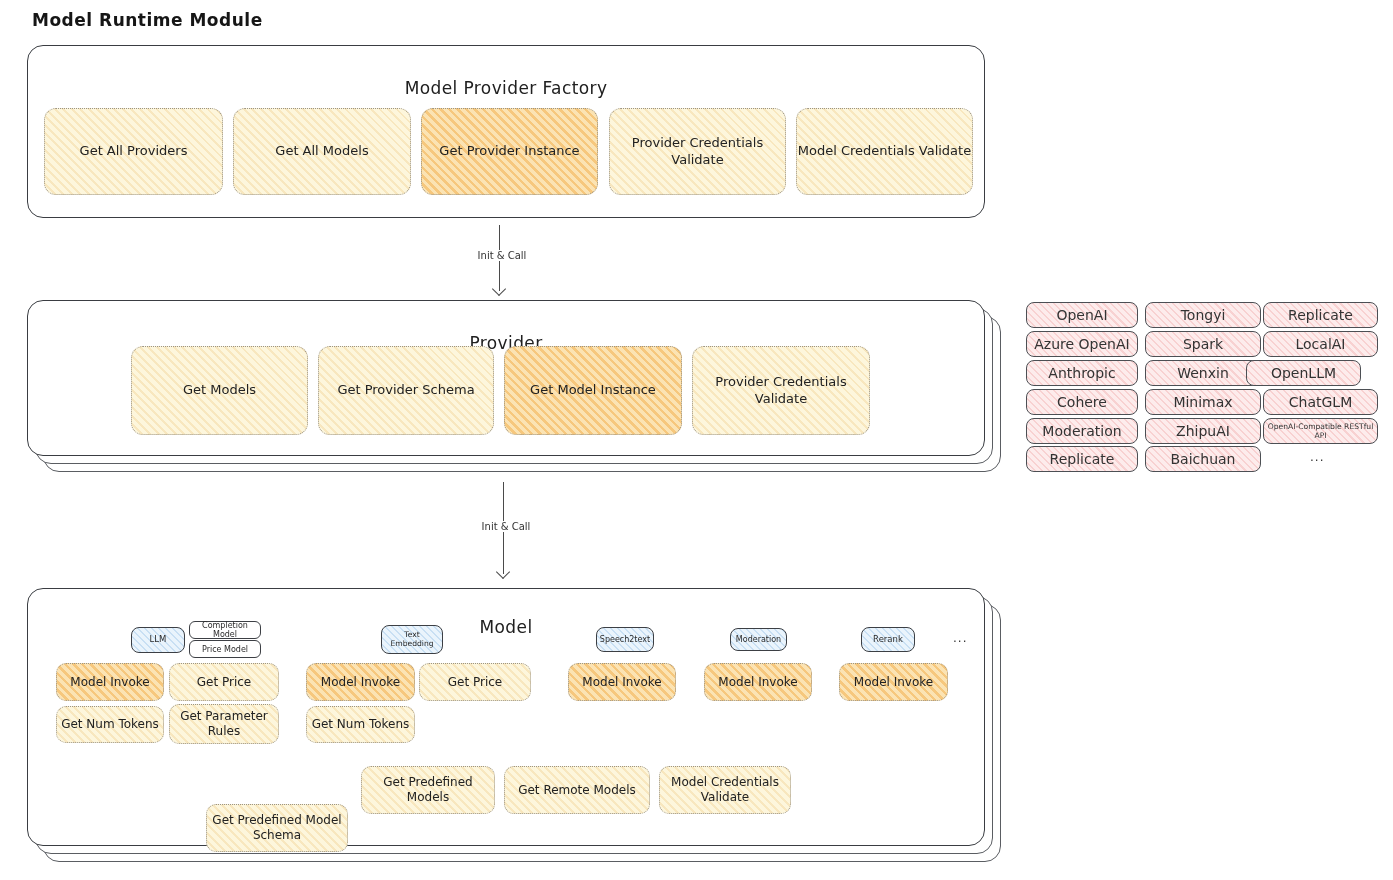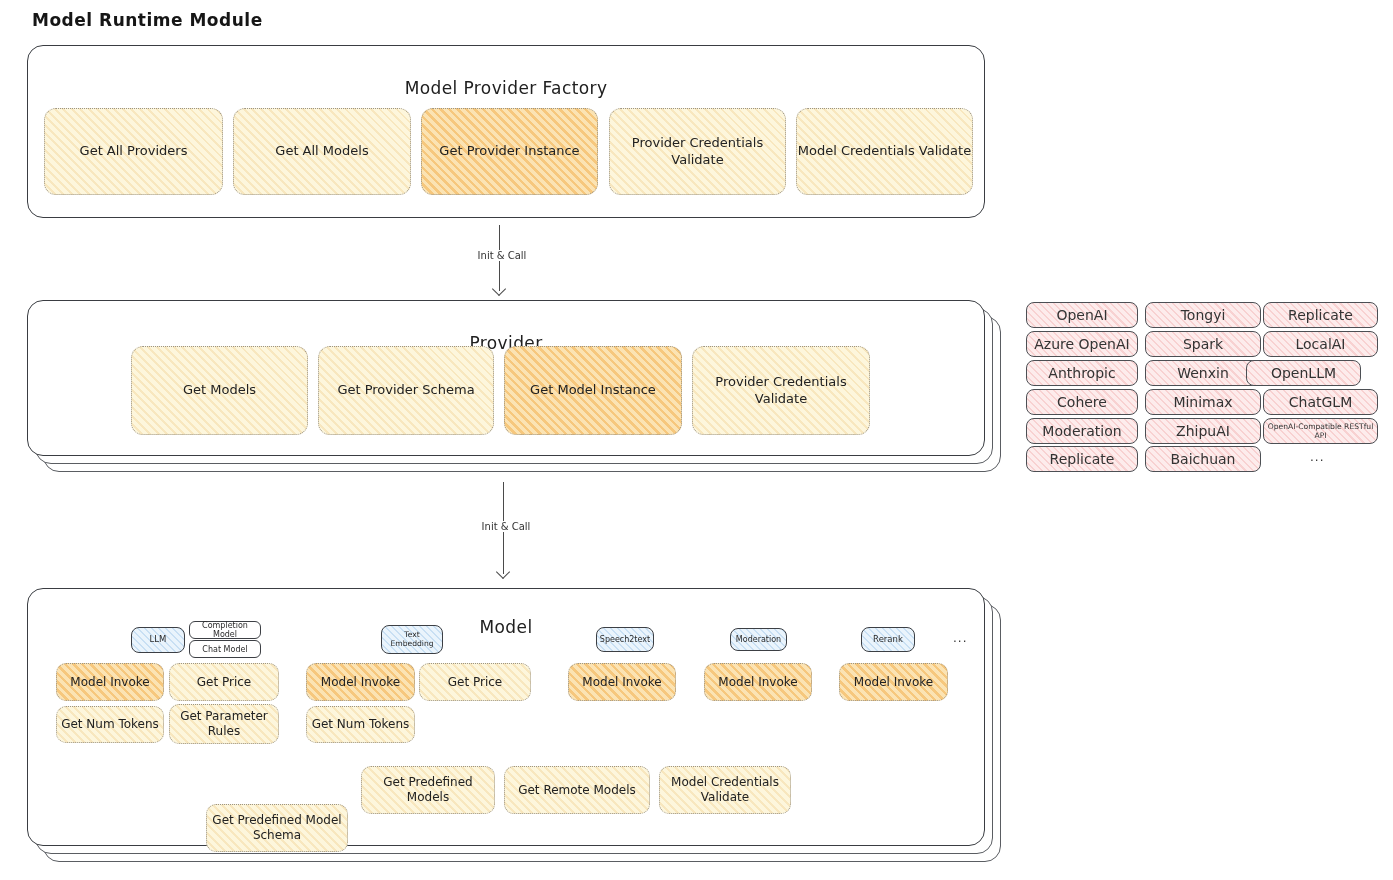--- a/index.html
+++ b/index.html
@@ -103,21 +103,21 @@
   <div class="arrow-head" style="left:498px;top:567px;"></div>
   <div class="arrow-label" style="left:463px;top:521px;width:80px;">Init &amp; Call</div>
 
   <div class="ghost" style="left:43px;top:604px;width:956px;height:256px;"></div>
   <div class="ghost" style="left:35px;top:596px;width:956px;height:256px;"></div>
   <div class="box" style="left:27px;top:588px;width:956px;height:256px;">
     <div class="sec-title" style="top:12px;">Model</div>
 
     <div class="tag-blue" style="left:103px;top:38px;width:52px;height:24px;">LLM</div>
     <div class="tag-white" style="left:161px;top:32px;width:70px;height:16px;">Completion Model</div>
-    <div class="tag-white" style="left:161px;top:51px;width:70px;height:16px;">Chat Model</div>
+    <div class="tag-white" style="left:161px;top:51px;width:70px;height:16px;">Price Model</div>
     <div class="tag-blue" style="left:353px;top:36px;width:52px;height:27px;font-size:7.6px;padding:0 4px;">Text Embedding</div>
     <div class="tag-blue" style="left:568px;top:38px;width:56px;height:23px;font-size:8px;">Speech2text</div>
     <div class="tag-blue" style="left:702px;top:39px;width:55px;height:21px;font-size:8px;">Moderation</div>
     <div class="tag-blue" style="left:833px;top:38px;width:52px;height:23px;">Rerank</div>
     <div class="dots" style="left:925px;top:42px;">...</div>
 
     <div class="op hl small" style="left:28px;top:74px;width:106px;height:36px;">Model Invoke</div>
     <div class="op small" style="left:141px;top:74px;width:108px;height:36px;">Get Price</div>
     <div class="op hl small" style="left:278px;top:74px;width:107px;height:36px;">Model Invoke</div>
     <div class="op small" style="left:391px;top:74px;width:110px;height:36px;">Get Price</div>

